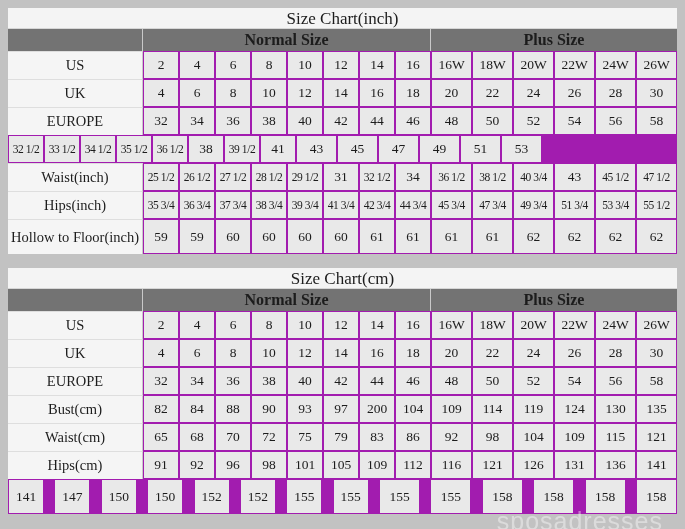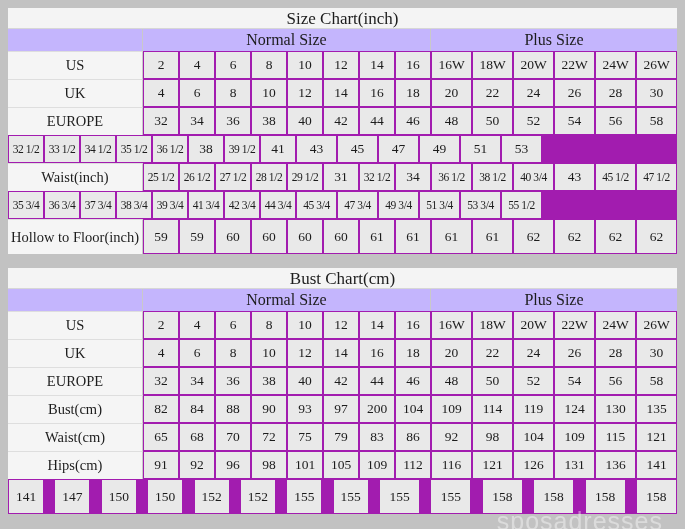--- a/index.html
+++ b/index.html
@@ -19,21 +19,21 @@
   }
   .chart-table.first { margin-top:8px; margin-bottom:14px; }
 
   .title-row {
     height:21px; line-height:21px;
     text-align:center; font-size:17px;
     background:#f4f4f4;
     border-bottom:1px solid #d6d6d6;
     box-sizing:border-box;
   }
-  .header-row { display:flex; height:22px; background:#c4b5fd; }
+  .header-row { display:flex; height:22px; background:#737373;font-weight:bold; }
   .h-spacer { width:135px; box-sizing:border-box; border-right:1px solid #c9c9c9; }
   .h-normal {
     width:288px; box-sizing:border-box; border-right:1px solid #c9c9c9;
     text-align:center; line-height:22px; font-size:16px;
   }
   .h-plus { width:246px; text-align:center; line-height:22px; font-size:16px; }
 
   .trow { display:flex; height:28px; background:#a21caf; }
   .trow.tall { height:35px;justify-content:space-between; }
   .lcell {
@@ -150,20 +150,21 @@
           <div class="dcell small">32 1/2</div>
           <div class="dcell">34</div>
           <div class="dcell plus small">36 1/2</div>
           <div class="dcell plus small">38 1/2</div>
           <div class="dcell plus small">40 3/4</div>
           <div class="dcell plus">43</div>
           <div class="dcell plus small">45 1/2</div>
           <div class="dcell plus small">47 1/2</div>
         </div>
         <div class="trow">
+          <div class="lcell">Hips(inch)</div>
           <div class="dcell small">35 3/4</div>
           <div class="dcell small">36 3/4</div>
           <div class="dcell small">37 3/4</div>
           <div class="dcell small">38 3/4</div>
           <div class="dcell small">39 3/4</div>
           <div class="dcell small">41 3/4</div>
           <div class="dcell small">42 3/4</div>
           <div class="dcell small">44 3/4</div>
           <div class="dcell plus small">45 3/4</div>
           <div class="dcell plus small">47 3/4</div>
@@ -186,21 +187,21 @@
           <div class="dcell plus">61</div>
           <div class="dcell plus">62</div>
           <div class="dcell plus">62</div>
           <div class="dcell plus">62</div>
           <div class="dcell plus">62</div>
         </div>
       </div>
   </section>
 
   <section class="chart-table">
-    <div class="title-row">Bust Chart(cm)</div>
+    <div class="title-row">Size Chart(cm)</div>
     <div class="header-row">
       <div class="h-spacer"></div>
       <div class="h-normal">Normal Size</div>
       <div class="h-plus">Plus Size</div>
     </div>
     <div>
         <div class="trow">
           <div class="lcell">US</div>
           <div class="dcell">2</div>
           <div class="dcell">4</div>

